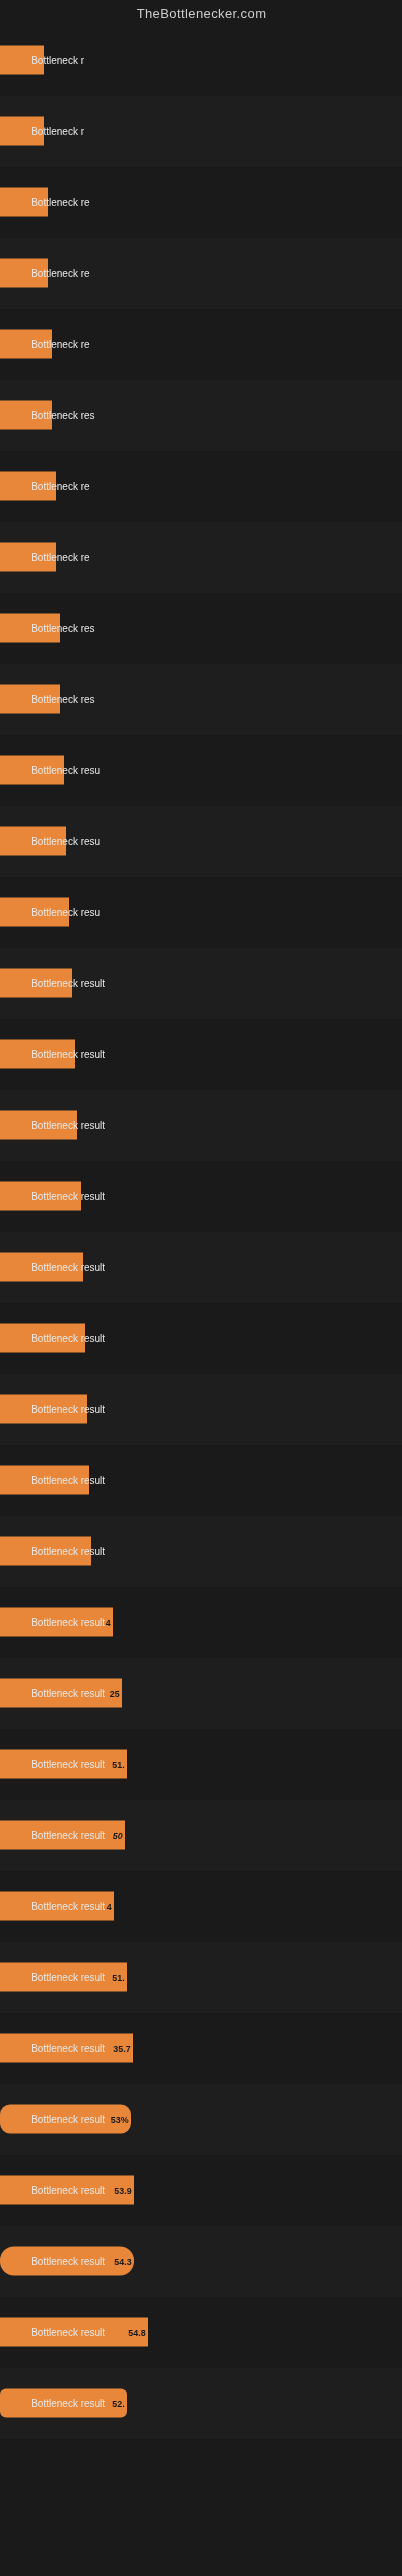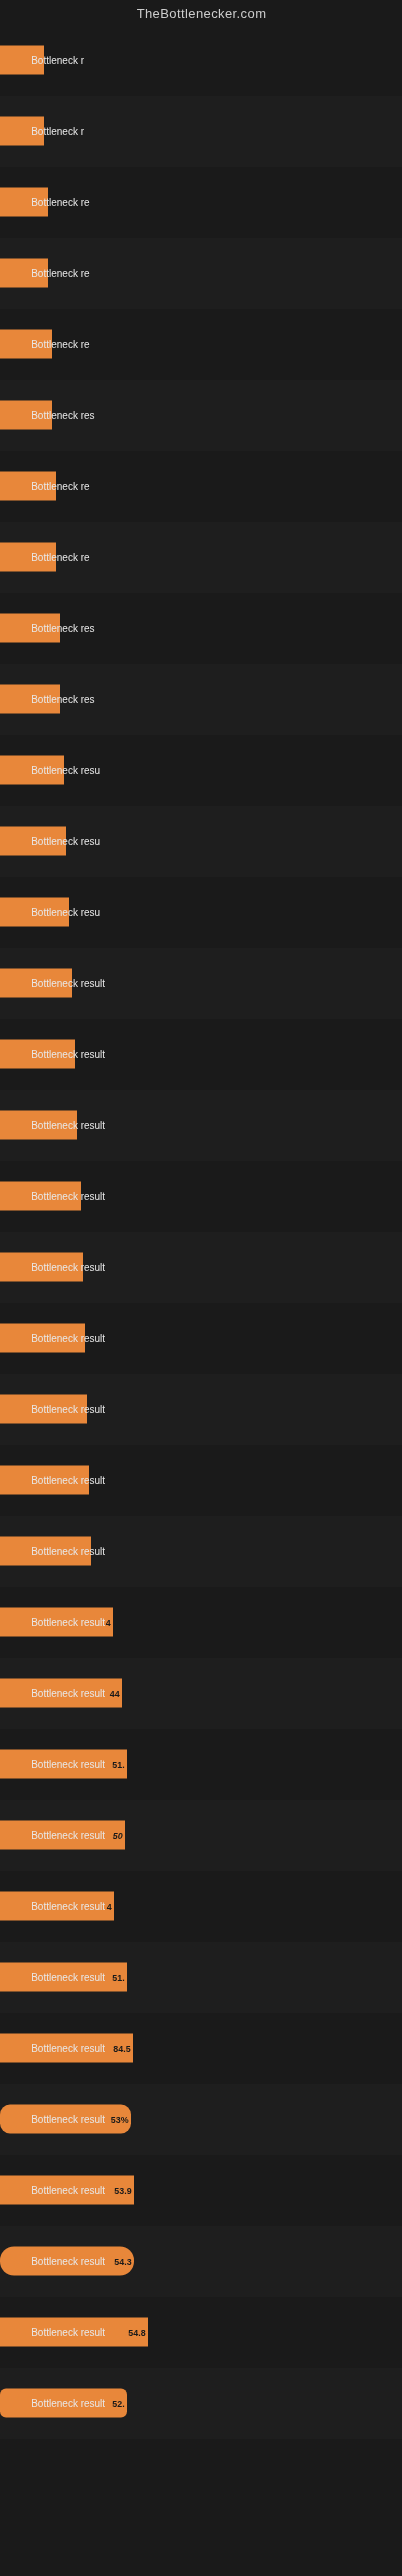--- a/index.html
+++ b/index.html
@@ -162,21 +162,21 @@
       <span class="bar-label">Bottleneck result</span>
     </div>
     <div class="bar-row">
       <div class="bar-fill" style="width: 113px;">
         <span class="bar-value">4</span>
       </div>
       <span class="bar-label">Bottleneck result</span>
     </div>
     <div class="bar-row">
       <div class="bar-fill" style="width: 122px;">
-        <span class="bar-value">44</span>
+        <span class="bar-value">25</span>
       </div>
       <span class="bar-label">Bottleneck result</span>
     </div>
     <div class="bar-row">
       <div class="bar-fill" style="width: 127px;">
         <span class="bar-value">51.</span>
       </div>
       <span class="bar-label">Bottleneck result</span>
     </div>
     <div class="bar-row">
@@ -192,21 +192,21 @@
       <span class="bar-label">Bottleneck result</span>
     </div>
     <div class="bar-row">
       <div class="bar-fill" style="width: 127px;">
         <span class="bar-value">51.</span>
       </div>
       <span class="bar-label">Bottleneck result</span>
     </div>
     <div class="bar-row">
       <div class="bar-fill" style="width: 133px;">
-        <span class="bar-value">84.5</span>
+        <span class="bar-value">35.7</span>
       </div>
       <span class="bar-label">Bottleneck result</span>
     </div>
     <div class="bar-row">
       <div class="bar-fill" style="width: 131px; border-radius: 10px;">
         <span class="bar-value">53%</span>
       </div>
       <span class="bar-label">Bottleneck result</span>
     </div>
     <div class="bar-row">

